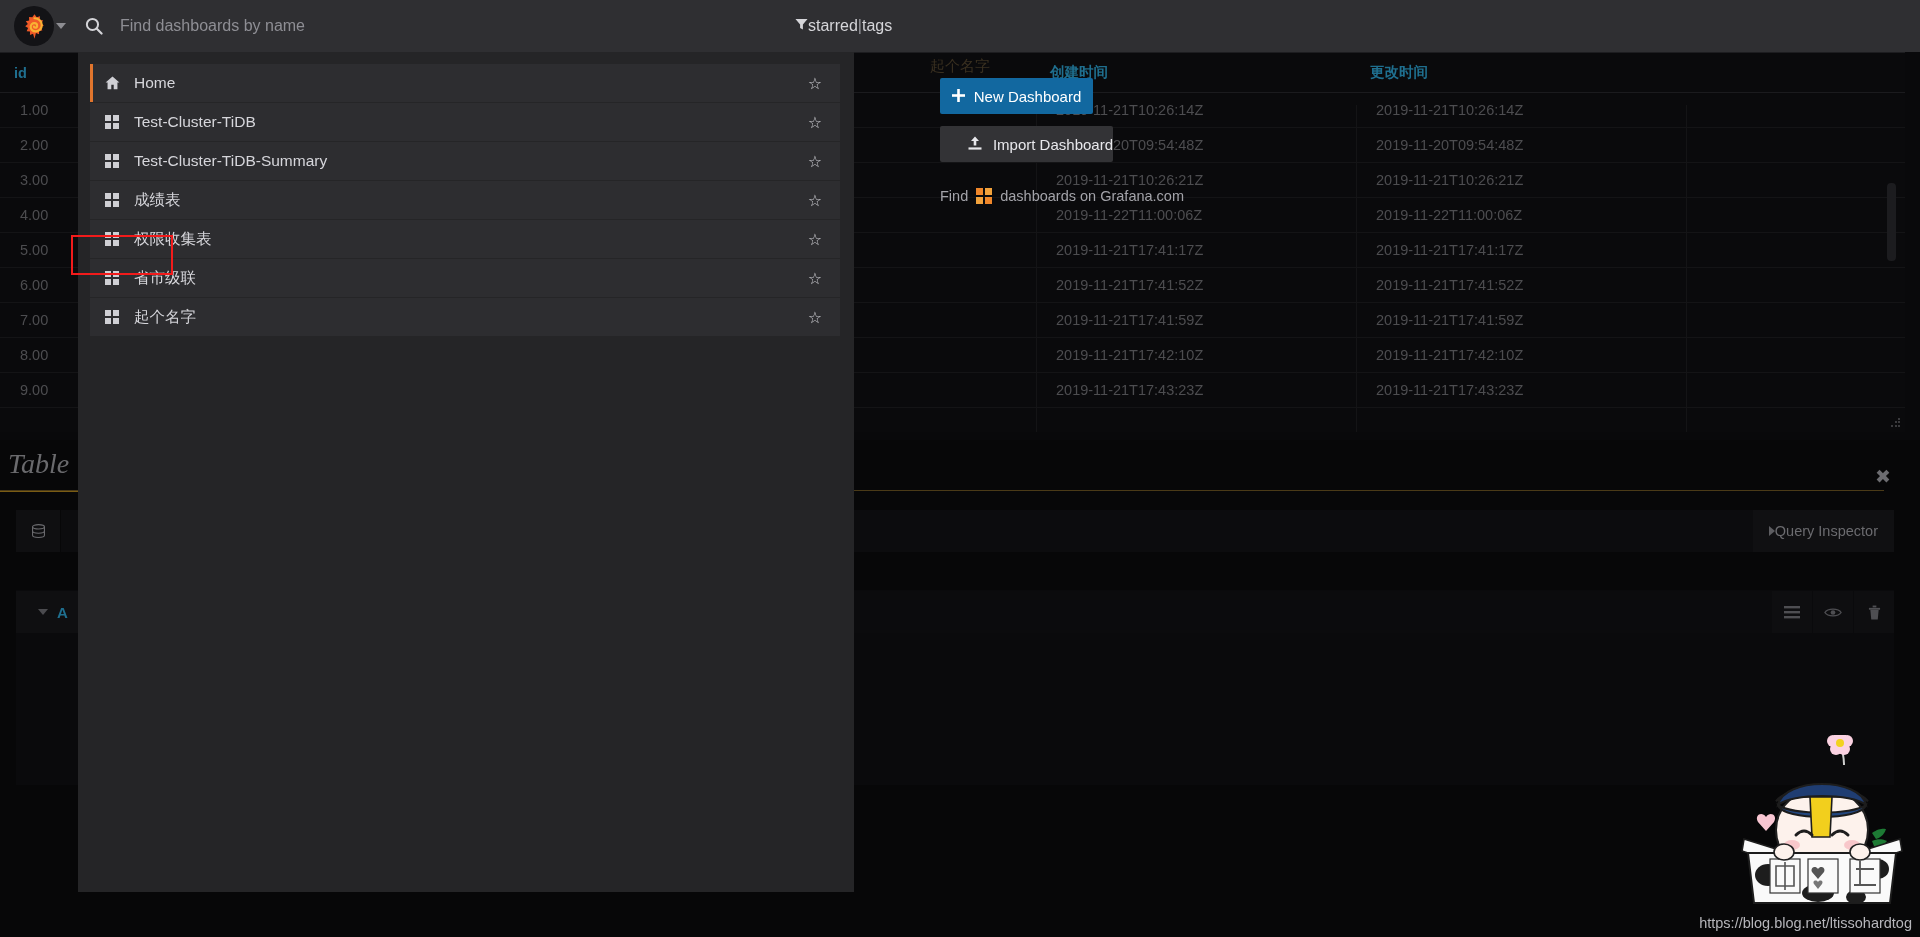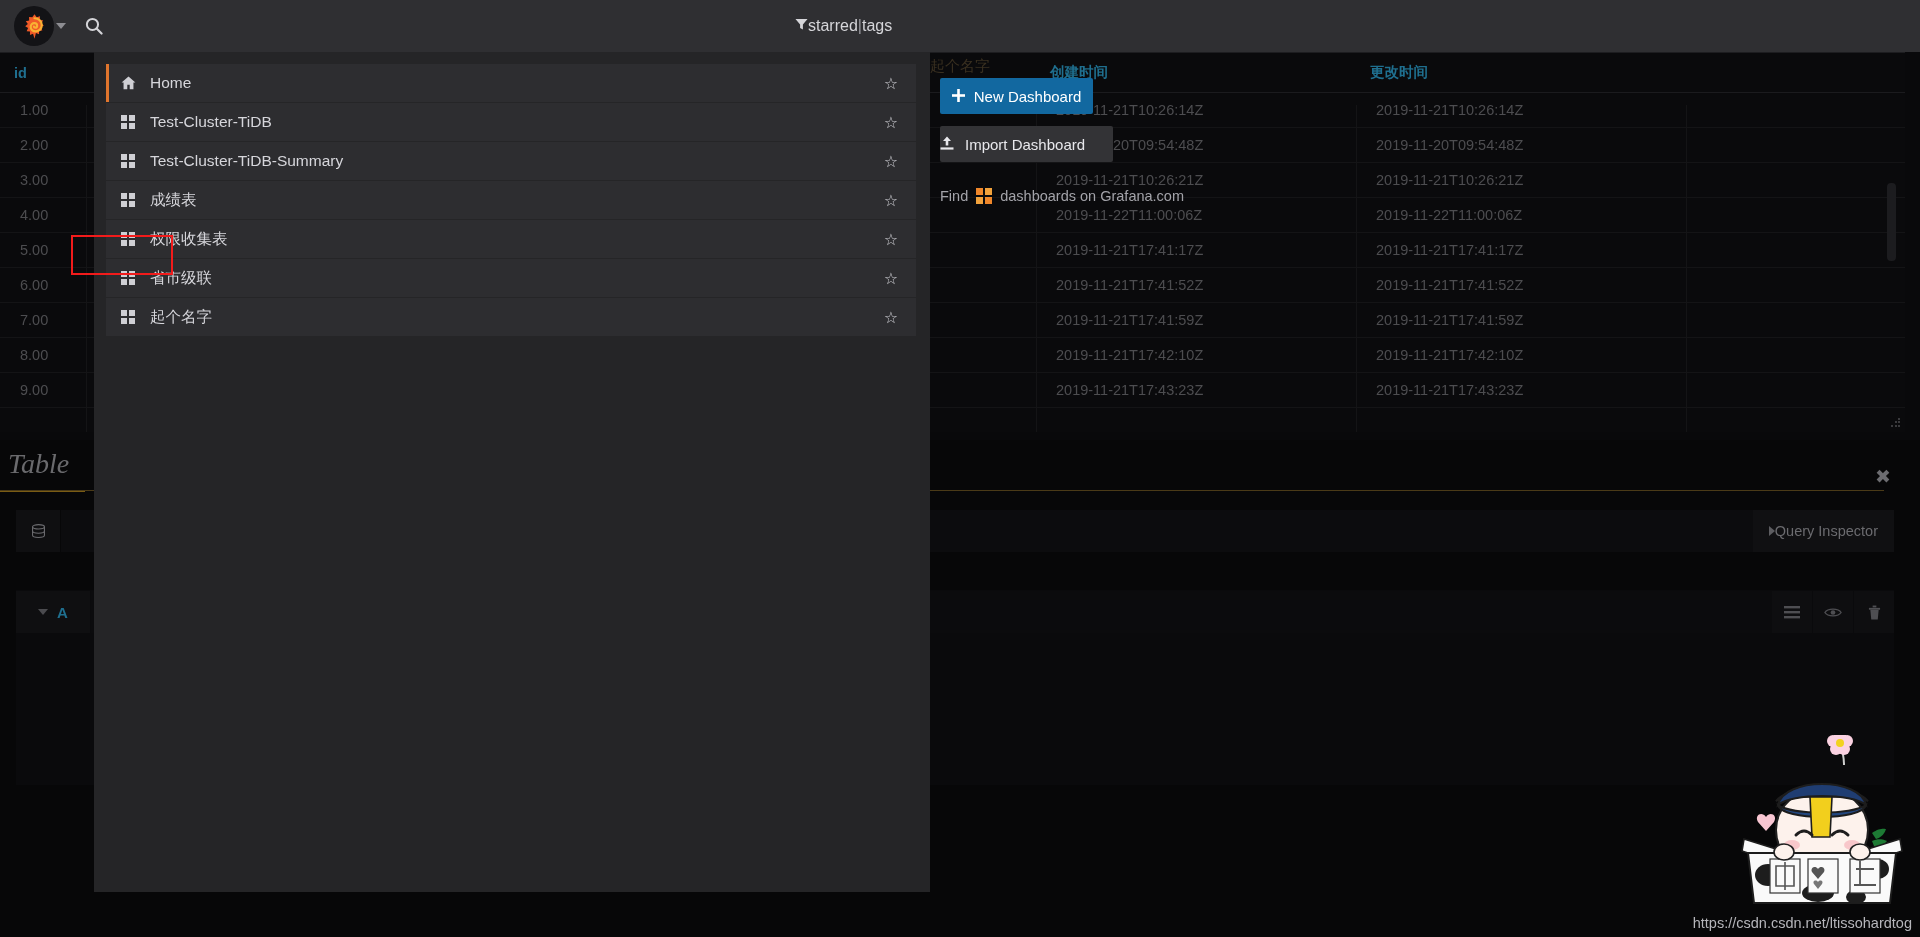--- a/index.html
+++ b/index.html
@@ -149,22 +149,22 @@
   .filters {
     position: absolute; left: 795px; top: 0; height: 52px;
     display: flex; align-items: center; 
     color: #d6d6da; font-size: 16px;
   }
   .filters .lnk { cursor: pointer; }
   .filters .sep { color: #9a9aa0; }
 
   
   .search-panel {
-    position: absolute; left: 78px; top: 52px; width: 836px; height: 840px;
-    background: #252527; z-index: 50; margin-left: 16px;
+    position: absolute; left: 78px; top: 52px; width: 776px; height: 840px;
+    background: #252527; z-index: 50;
   }
   .dash-list { padding: 12px 14px 0 12px; }
   .dash-item {
     position: relative; height: 38px; margin-bottom: 1px;
     background: #2d2d30; display: flex; align-items: center;
   }
   .dash-item .accent {
     position: absolute; left: 0; top: 0; bottom: 0; width: 3px; background: #e0752d;
   }
   .dash-item .ico {
@@ -188,21 +188,21 @@
 
   
   .actions { position: absolute; left: 940px; top: 78px; z-index: 55; }
   .btn-new {
     width: 153px; height: 36px; background: #1268a0; color: #ffffff;
     display: flex; align-items: center; justify-content: center; gap: 9px;
     font-size: 15px; border-radius: 2px;
   }
   .btn-import {
     width: 173px; height: 36px; background: #333336; color: #e8e8ec;
-    display: flex; align-items: center; justify-content: flex-start; gap: 11px;
+    display: flex; align-items: center; justify-content: flex-end; gap: 11px;
     font-size: 15px; border-radius: 2px; margin-top: 12px;
   }
   .find-line {
     margin-top: 26px; display: flex; align-items: center; gap: 8px;
     color: #a3a3a9; font-size: 14.5px; white-space: nowrap;
   }
   .gf-mini {
     display: grid; grid-template-columns: 7px 7px; grid-template-rows: 7px 7px;
     gap: 2px;
   }
@@ -391,20 +391,21 @@
       <div class="bcaret"></div>
     </div>
 
     <div class="searchwrap">
       <div class="search-ico">
         <svg width="18" height="18" viewBox="0 0 20 20" aria-hidden="true">
           <circle cx="8.3" cy="8.3" r="6.2" fill="none" stroke="#d4d4d8" stroke-width="2.2"></circle>
           <line x1="12.9" y1="12.9" x2="18.4" y2="18.4" stroke="#d4d4d8" stroke-width="2.4" stroke-linecap="round"></line>
         </svg>
       </div>
+      <input class="search-inp" type="text" placeholder="Find dashboards by name" style="">
     </div>
 
     <div class="filters">
       <span>
         <svg width="13" height="13" viewBox="0 0 14 14" aria-hidden="true">
           <path d="M0.5 1h13l-5 6v5.5l-3-1.8V7Z" fill="#d6d6da"></path>
         </svg>
       </span>
       <span class="lnk">starred</span>
       <span class="sep">|</span>
@@ -583,14 +584,14 @@
       <path d="M44 131 h18 v20 h-18Z M53 127 v28" stroke="#555" stroke-width="1.6" fill="none"></path>
       <path d="M86 134 c-3 -4 -8 -1 -6 3 l6 7 6 -7 c2 -4 -3 -7 -6 -3Z" fill="#555"></path>
       <path d="M86 147 c-2 -3 -6 -1 -4 2 l4 5 4 -5 c2 -3 -2 -5 -4 -2Z" fill="#777"></path>
       <path d="M124 134 h18 M128 126 v24 M122 150 h22" stroke="#555" stroke-width="1.8" fill="none"></path>
 
       <ellipse cx="52" cy="117" rx="10" ry="8" fill="#fdf2ec" stroke="#202020" stroke-width="1.6"></ellipse>
       <ellipse cx="128" cy="117" rx="10" ry="8" fill="#fdf2ec" stroke="#202020" stroke-width="1.6"></ellipse>
     </svg>
   </div>
 
-  <div class="watermark">https://csdn.csdn.net/ltissohardtog</div>
+  <div class="watermark">https://blog.blog.net/ltissohardtog</div>
 </div>
 
 </body></html>

